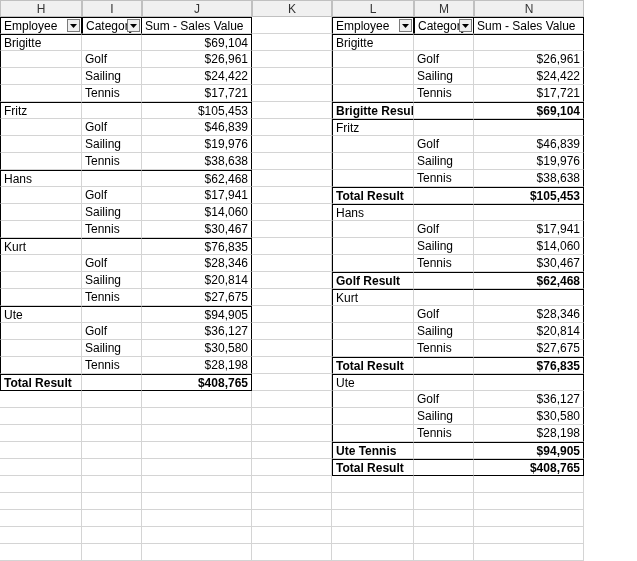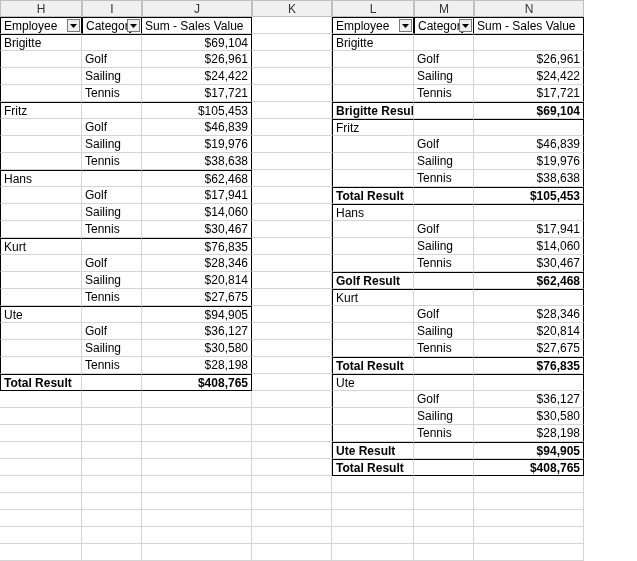--- a/index.html
+++ b/index.html
@@ -255,21 +255,21 @@
     <div class="cell"></div>
     <div class="cell"></div>
     <div class="cell"></div>
     <div class="cell tl bl"></div>
     <div class="cell tl">Tennis</div>
     <div class="cell br">$28,198</div>
     <div class="cell"></div>
     <div class="cell"></div>
     <div class="cell"></div>
     <div class="cell"></div>
-    <div class="cell tl bt bl bold">Ute Result</div>
+    <div class="cell tl bt bl bold">Ute Tennis</div>
     <div class="cell tl bt bold"></div>
     <div class="cell bt br bold">$94,905</div>
     <div class="cell"></div>
     <div class="cell"></div>
     <div class="cell"></div>
     <div class="cell"></div>
     <div class="cell tl bt bl bb bold">Total Result</div>
     <div class="cell tl bt bb bold"></div>
     <div class="cell bt br bb bold">$408,765</div>
     <div class="cell"></div>

